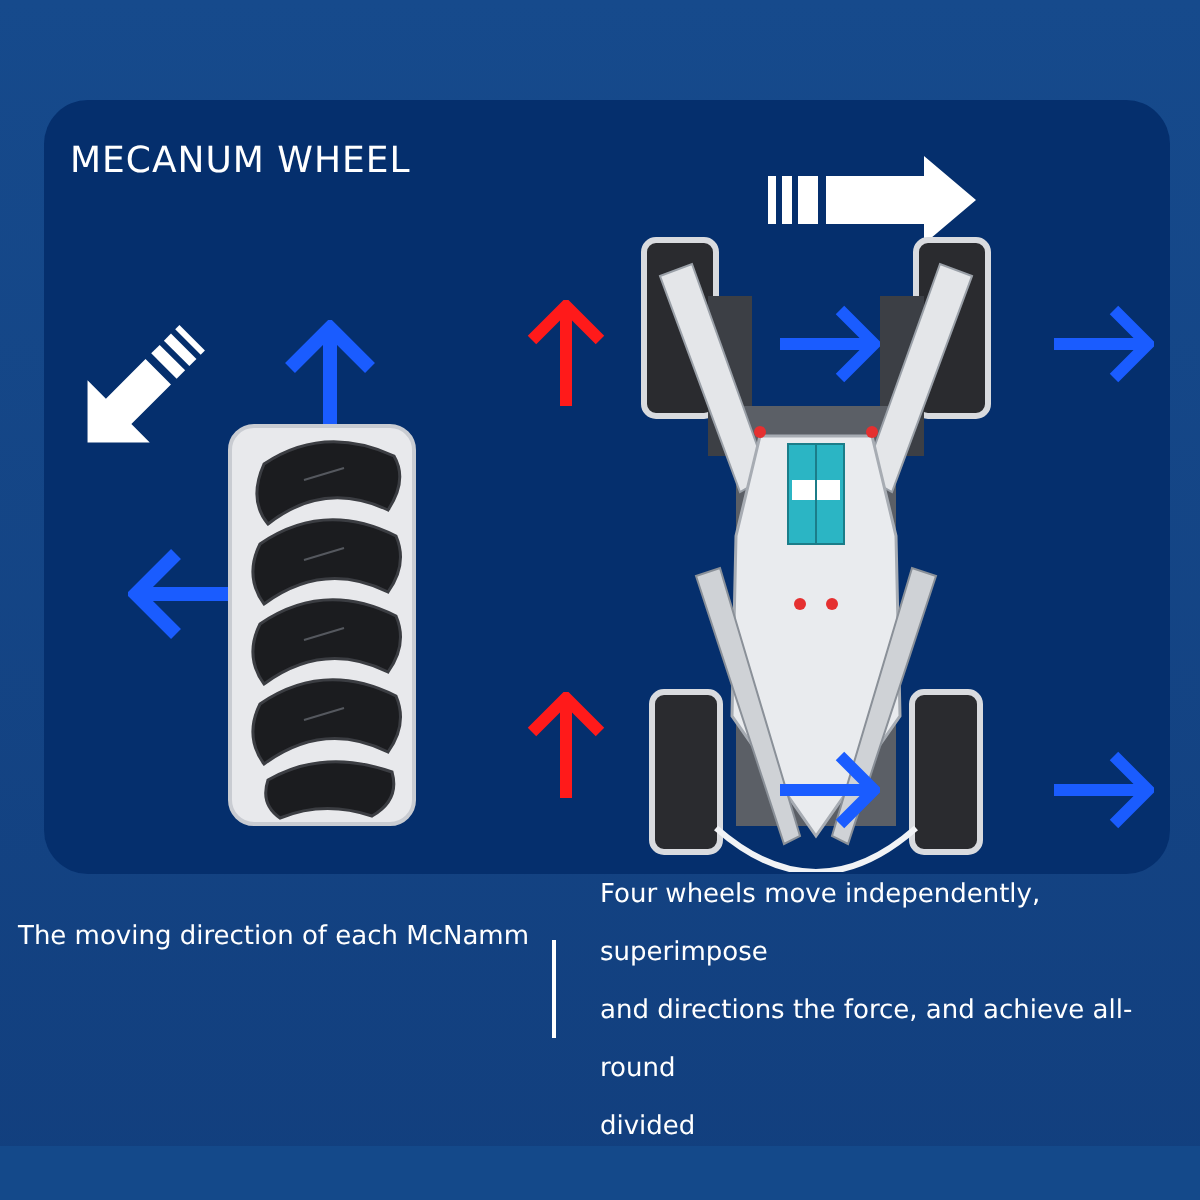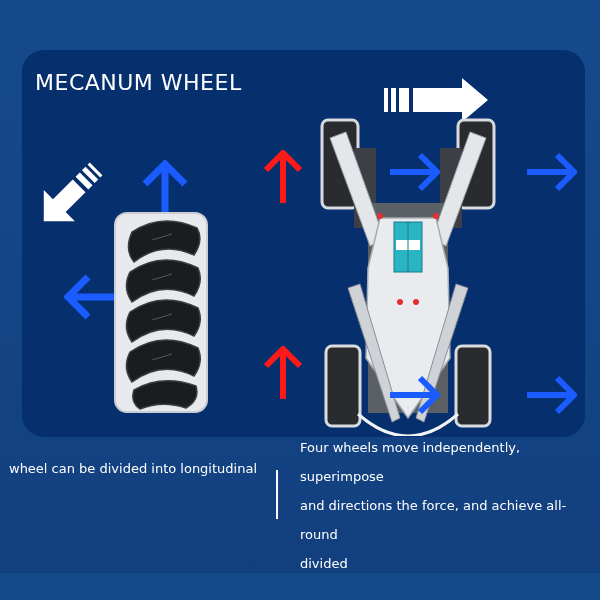--- a/index.html
+++ b/index.html
@@ -7,21 +7,21 @@
     width:600px; height:600px; overflow:hidden; position:relative;
     background: linear-gradient(180deg, #164a8c 0%, #123f7e 100%);
     font-family: "Liberation Sans", sans-serif;
   }
   .panel {
     position:absolute; left:22px; top:50px; width:563px; height:387px;
     background:#052f6d; border-radius:22px;
   }
   .title {
     position:absolute; left:35px; top:70px; color:#ffffff;
-    font-size:22px; font-weight:normal; letter-spacing:0.5px;
+    font-size:18px; font-weight:normal; letter-spacing:0.5px;
     font-family: "DejaVu Sans", sans-serif;
   }
   .abs { position:absolute; }
   .caption {
     position:absolute; color:#ffffff; font-size:13px; line-height:29px;
     font-family: "DejaVu Sans", sans-serif;
   }
   .divider {
     position:absolute; left:276px; top:470px; width:2px; height:49px; background:#ffffff;
   }
@@ -132,21 +132,21 @@
 <svg class="abs" style="left:388px;top:375px" width="52" height="40" viewBox="0 0 52 40">
   <polyline points="32,3 49,20 32,37" fill="none" stroke="#1a5cff" stroke-width="6"></polyline>
   <line x1="2" y1="20" x2="47" y2="20" stroke="#1a5cff" stroke-width="6"></line>
 </svg>
 <svg class="abs" style="left:525px;top:375px" width="52" height="40" viewBox="0 0 52 40">
   <polyline points="32,3 49,20 32,37" fill="none" stroke="#1a5cff" stroke-width="6"></polyline>
   <line x1="2" y1="20" x2="47" y2="20" stroke="#1a5cff" stroke-width="6"></line>
 </svg>
 
 <div class="caption" style="left:9px;top:454px;width:265px">
-  <div>wheel can be divided into longitudinal</div>
+  <div>The moving direction of each McNamm</div>
 </div>
 
 <div class="divider"></div>
 
 <div class="caption" style="left:300px;top:433px;width:300px">
   <div>Four wheels move independently, superimpose</div>
   <div>and directions the force, and achieve all-round</div>
   <div>divided</div>
 </div>
 

